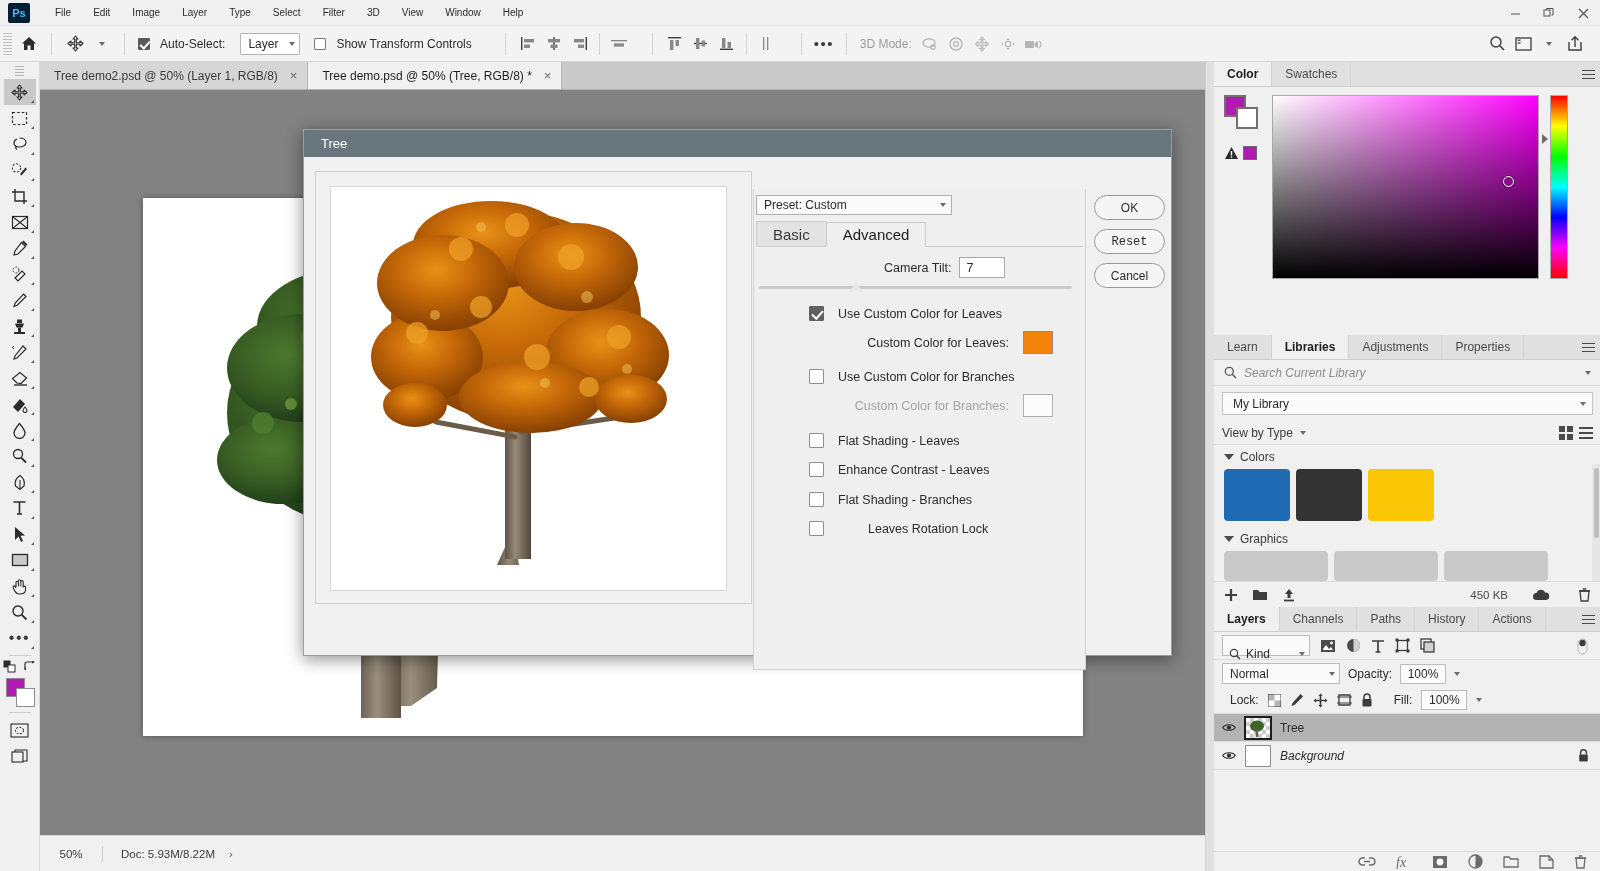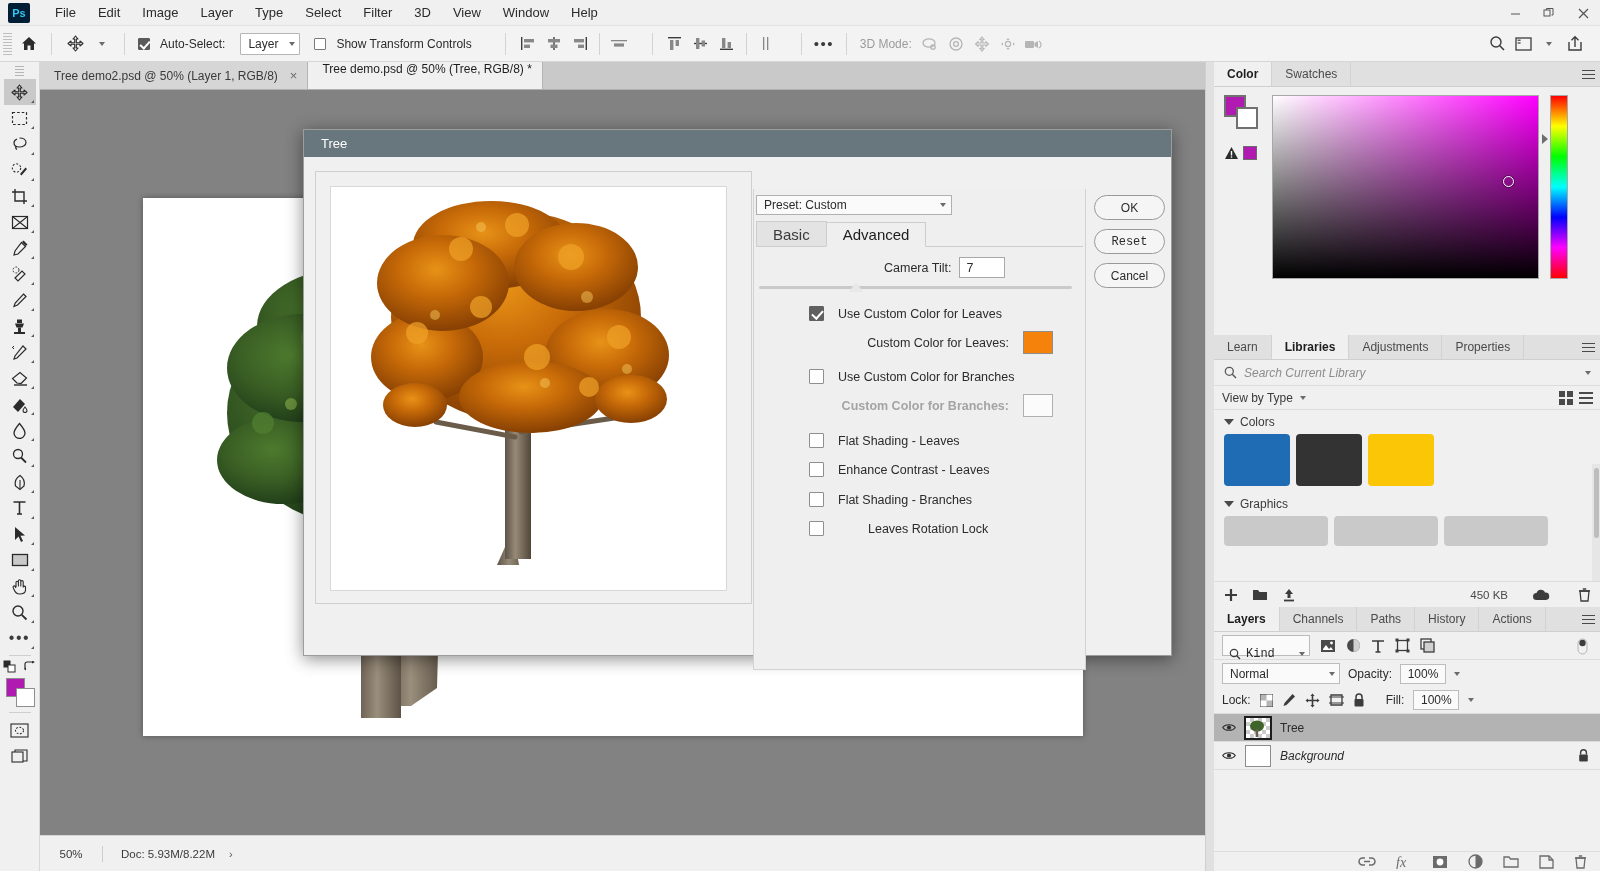--- a/index.html
+++ b/index.html
@@ -21,21 +21,21 @@
     background: #f0f0f0; display: flex; align-items: center;
     border-bottom: 1px solid #e2e2e2;
   }
   .ps-logo {
     width: 22px; height: 20px; margin-left: 8px; margin-right: 14px;
     background: #001e36; color: #31c5f0; font-size: 11px; font-weight: bold;
     display: flex; align-items: center; justify-content: center;
     border-radius: 2px; font-family: "Liberation Sans", sans-serif;
   }
   .menu-item {
-    padding: 3px 11px; font-size: 13px; color: #2b2b2b; cursor: default;
+    padding: 3px 11px; font-size: 10px; color: #2b2b2b; cursor: default;
     white-space: nowrap;
   }
   .winbtns { position: absolute; right: 0; top: 0; height: 26px; display: flex; }
   .winbtn {
     width: 34px; height: 26px; display: flex; align-items: center; justify-content: center;
     color: #555; font-size: 13px;
   }
 
   
   .optionsbar {
@@ -78,21 +78,21 @@
   
   .tabstrip {
     position: absolute; left: 40px; top: 62px; width: 1165px; height: 28px;
     background: #c9c9c9; display: flex; align-items: flex-end; border-bottom: 1px solid #b0b0b0;
   }
   .doctab {
     height: 27px; display: flex; align-items: center; padding: 0 10px 0 14px;
     background: #d6d6d6; border-right: 1px solid #b5b5b5; font-size: 12px; color: #3a3a3a;
     gap: 12px; white-space: nowrap;
   }
-  .doctab.active { background: #f0f0f0; color: #1d1d1d; font-weight: normal; flex-direction: column; }
+  .doctab.active { background: #f0f0f0; color: #1d1d1d; font-weight: normal; }
   .tab-x { font-size: 13px; color: #6b6b6b; line-height: 1; }
 
   
   .toolbar {
     position: absolute; left: 0; top: 62px; width: 40px; height: 809px;
     background: #f0f0f0; border-right: 1px solid #d9d9d9;
     display: flex; flex-direction: column; align-items: center; padding-top: 4px;
   }
   .tool {
     width: 32px; height: 26px; display: flex; align-items: center; justify-content: center;
@@ -217,35 +217,34 @@
   
   .layerspanel { position: relative; }
   .lp-filter {
     height: 28px; display: flex; align-items: center; gap: 10px; padding: 0 8px;
     border-bottom: 1px solid #dcdcdc;
   }
   .kindbox {
     height: 21px; width: 88px; background: #fafafa; border: 1px solid #bcbcbc;
     display: flex; align-items: center; gap: 5px; padding: 16px 4px 0 6px; font-size: 12px;
     justify-content: space-between;
-    font-family: Liberation Mono, monospace;
   }
   .lp-row2 {
     height: 27px; display: flex; align-items: center; gap: 8px; padding: 0 8px;
   }
   .blendbox {
     height: 21px; width: 118px; background: #fafafa; border: 1px solid #bcbcbc;
     display: flex; align-items: center; justify-content: space-between; padding: 0 4px 0 7px; font-size: 12px;
   }
   .numbox {
     height: 20px; width: 46px; background: #fafafa; border: 1px solid #bcbcbc;
     display: flex; align-items: center; justify-content: center; font-size: 12px;
   }
   .lp-row3 {
-    height: 27px; display: flex; align-items: center; gap: 9px; padding: 0 8px;
+    height: 27px; display: flex; align-items: center; gap: 9px; padding: 0 16px;
     border-bottom: 1px solid #dcdcdc;
   }
   .layerrow {
     height: 28px; display: flex; align-items: center; gap: 9px; padding: 0 8px;
     border-bottom: 1px solid #dcdcdc; font-size: 12px;
   }
   .layerrow.selected { background: #b3b3b3; }
   .thumb { width: 26px; height: 22px; border: 1px solid #8c8c8c; background: #fff; position: relative; overflow: hidden; }
   .thumb.checker {
     background-image:
@@ -823,20 +822,24 @@
           </div>
       </div>
       <div class="libpanel" style="height:247px;position:relative;">
         <div class="lib-search">
           <svg width="13" height="13" viewBox="0 0 13 13">
               <circle cx="5.3" cy="5.3" r="4" fill="none" stroke="#5a5a5a" stroke-width="1.3"></circle>
               <path d="M8.3 8.3 L12 12" stroke="#5a5a5a" stroke-width="1.5"></path>
             </svg>
           <span>Search Current Library</span>
           <span style="margin-left:auto;" class="caret sm"></span>
+        </div>
+        <div class="lib-sel">
+          <span>My Library</span>
+          <span class="caret sm"></span>
         </div>
         <div class="lib-view">
           <span style="display:flex;align-items:center;gap:7px;">
             <span>View by Type</span>
             <span class="caret sm"></span>
           </span>
           <span class="viewicons">
             <span class="gridicon">
                 <i></i>
                 <i></i>
@@ -1189,21 +1192,21 @@
       <div class="colorlabel-row" style="left:519px;top:174px;width:230px;justify-content:flex-end;gap:14px;">
         <span>Custom Color for Leaves:</span>
         <span class="colorswatch" style="background:#f5820b"></span>
       </div>
 
       <div class="dchk-row" style="left:505px;top:212px;">
         <span class="dchk"></span>
         <span>Use Custom Color for Branches</span>
       </div>
 
-      <div class="colorlabel-row" style="left:505px;top:237px;width:244px;justify-content:flex-end;gap:14px;font-weight:bold;">
+      <div class="colorlabel-row" style="left:505px;top:237px;width:244px;justify-content:flex-end;gap:14px;">
         <span class="dimtext">Custom Color for Branches:</span>
         <span class="colorswatch" style="background:#fbfbfb;border-color:#b0b0b0;"></span>
       </div>
 
       <div class="dchk-row" style="left:505px;top:276px;">
         <span class="dchk"></span>
         <span>Flat Shading - Leaves</span>
       </div>
       <div class="dchk-row" style="left:505px;top:305px;">
         <span class="dchk"></span>

